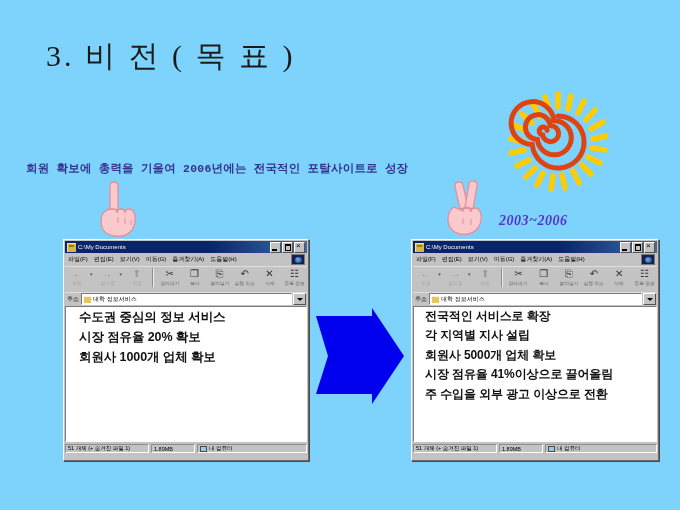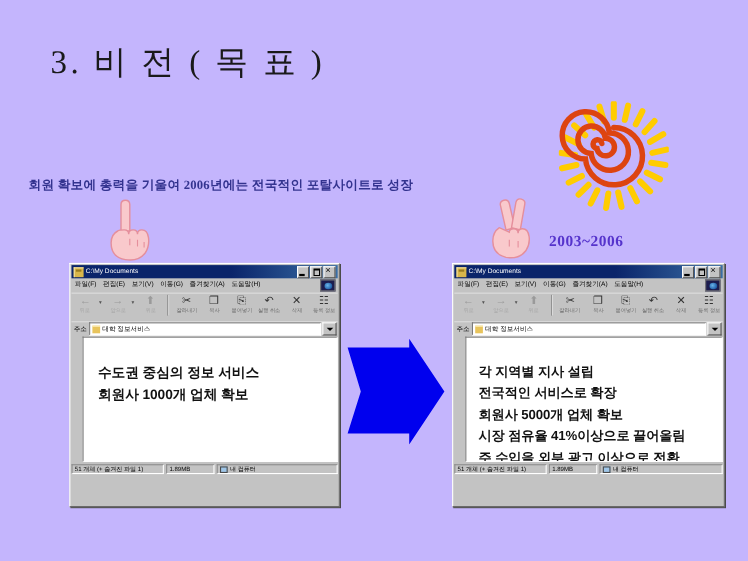--- a/index.html
+++ b/index.html
@@ -6,39 +6,39 @@
     margin: 0; padding: 0;
     background: #ffffff;
   }
   body {
     width: 680px; height: 510px;
     position: relative; overflow: hidden;
     font-family: "Liberation Sans", sans-serif;
   }
   #slide {
     position: absolute; inset: 0;
-    background: #c4b5fd;
+    background: #7dd3fc;
   }
 
   
   .slide-title {
     position: absolute;
     left: 46px; top: 36px;
     font-family: "Liberation Serif", serif;
     font-size: 30px;
     color: #1a1a1a;
     letter-spacing: 3px;
     white-space: nowrap;
   }
 
   
   .subtitle {
     position: absolute;
     left: 26px; top: 161px;
-    font-family: Liberation Serif, serif;
+    font-family: Liberation Mono, monospace;
     font-size: 11.5px;
     font-weight: bold;
     color: #33338f;
     white-space: nowrap;
     letter-spacing: 0.2px;
   }
 
   
   .sun {
     position: absolute;
@@ -57,21 +57,21 @@
   
   .period-label {
     position: absolute;
     font-family: "Liberation Serif", serif;
     font-size: 14px;
     font-weight: bold;
     color: #6633cc;
     white-space: nowrap;
   }
   .period-left  { left: 134px; top: 212px; letter-spacing: 1px; margin-top: 28px; }
-  .period-right { left: 499px; top: 213px; color: #5533cc; letter-spacing: 0.5px; }
+  .period-right { left: 499px; top: 213px; color: #5533cc; letter-spacing: 0.5px; font-style: italic; }
 
   
   .big-arrow {
     position: absolute;
     left: 314px; top: 308px;
     width: 92px; height: 96px;
   }
 
   
   .win {
@@ -244,28 +244,28 @@
     position: relative; flex: 0 0 auto;
     margin-right: 1px;
   }
   .addr-arrow::after {
     content: ""; position: absolute; left: 3px; top: 4px;
     border-left: 3px solid transparent; border-right: 3px solid transparent;
     border-top: 3px solid #000;
   }
 
   .clientarea {
-    margin: 1px 1px 0 11px;
+    margin: 1px 1px 0 1px;
     background: #ffffff;
     border-top: 1px solid #7a7a7a;
     border-left: 1px solid #7a7a7a;
     border-right: 1px solid #ffffff;
     border-bottom: 1px solid #ffffff;
-    height: 114px;
-    padding: 22px 0 0 13px;
+    height: 136px;
+    padding: 0 0 0 13px;
     box-sizing: border-box;
     overflow: hidden;
   }
   .win-right .clientarea { padding-left: 11px; }
   .bullet-line {
     font-family: "Liberation Sans", sans-serif;
     font-size: 12.5px;
     font-weight: bold;
     color: #111111;
     line-height: 20px;
@@ -453,20 +453,21 @@
       <span class="addr-lbl">주소</span>
       <span class="addr-field">
         <span class="addr-ficon"></span>
         <span class="addr-text">대학 정보서비스</span>
       </span>
       <span class="addr-arrow"></span>
     </div>
 
     <div class="clientarea">
       <div class="bullet-line">수도권 중심의 정보 서비스</div>
+      <div class="bullet-line">시장 점유율 20% 확보</div>
       <div class="bullet-line">회원사 1000개 업체 확보</div>
     </div>
 
     <div class="statusbar">
       <span class="sb-cell sb-1">51 개체 (+ 숨겨진 파일 1)</span>
       <span class="sb-cell sb-2">1.89MB</span>
       <span class="sb-cell sb-3">
         <span class="sb-pcicon"></span>
         <span>내 컴퓨터</span>
       </span>
@@ -539,22 +540,22 @@
     <div class="addrbar">
       <span class="addr-lbl">주소</span>
       <span class="addr-field">
         <span class="addr-ficon"></span>
         <span class="addr-text">대학 정보서비스</span>
       </span>
       <span class="addr-arrow"></span>
     </div>
 
     <div class="clientarea">
+      <div class="bullet-line">전국적인 서비스로 확장</div>
       <div class="bullet-line">각 지역별 지사 설립</div>
-      <div class="bullet-line">전국적인 서비스로 확장</div>
       <div class="bullet-line">회원사 5000개 업체 확보</div>
       <div class="bullet-line">시장 점유율 41%이상으로 끌어올림</div>
       <div class="bullet-line">주 수입을 외부 광고 이상으로 전환</div>
     </div>
 
     <div class="statusbar">
       <span class="sb-cell sb-1">51 개체 (+ 숨겨진 파일 1)</span>
       <span class="sb-cell sb-2">1.89MB</span>
       <span class="sb-cell sb-3">
         <span class="sb-pcicon"></span>

